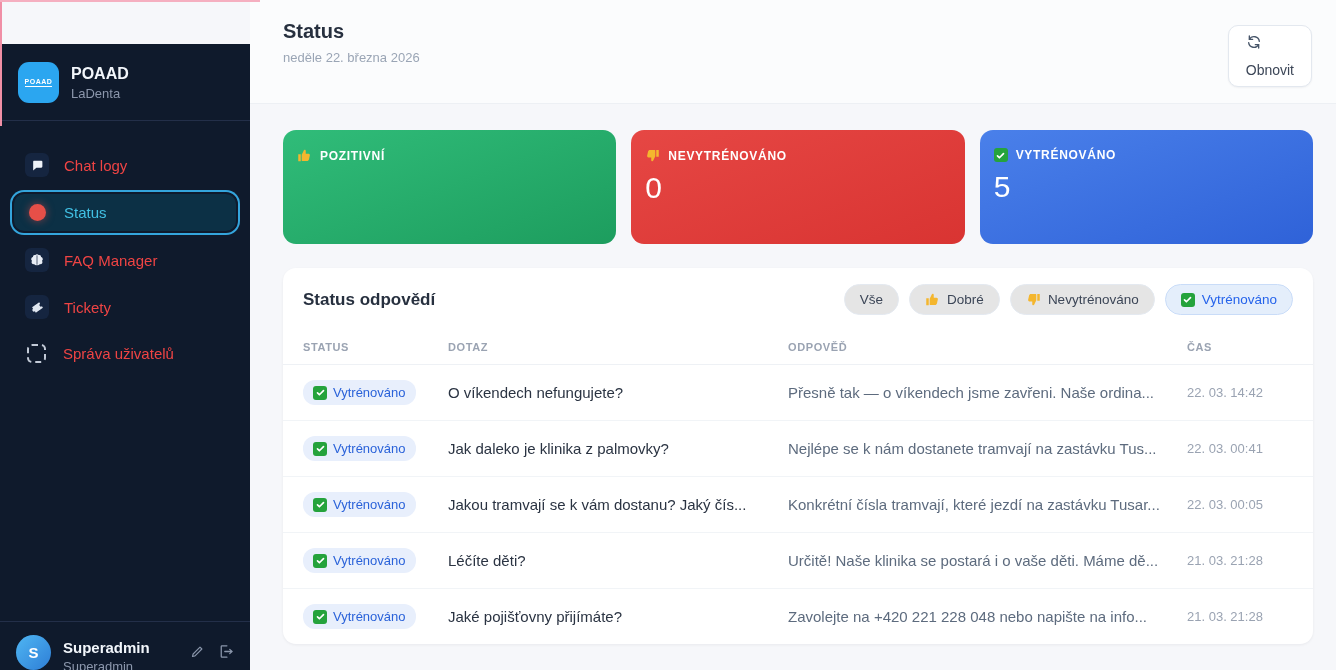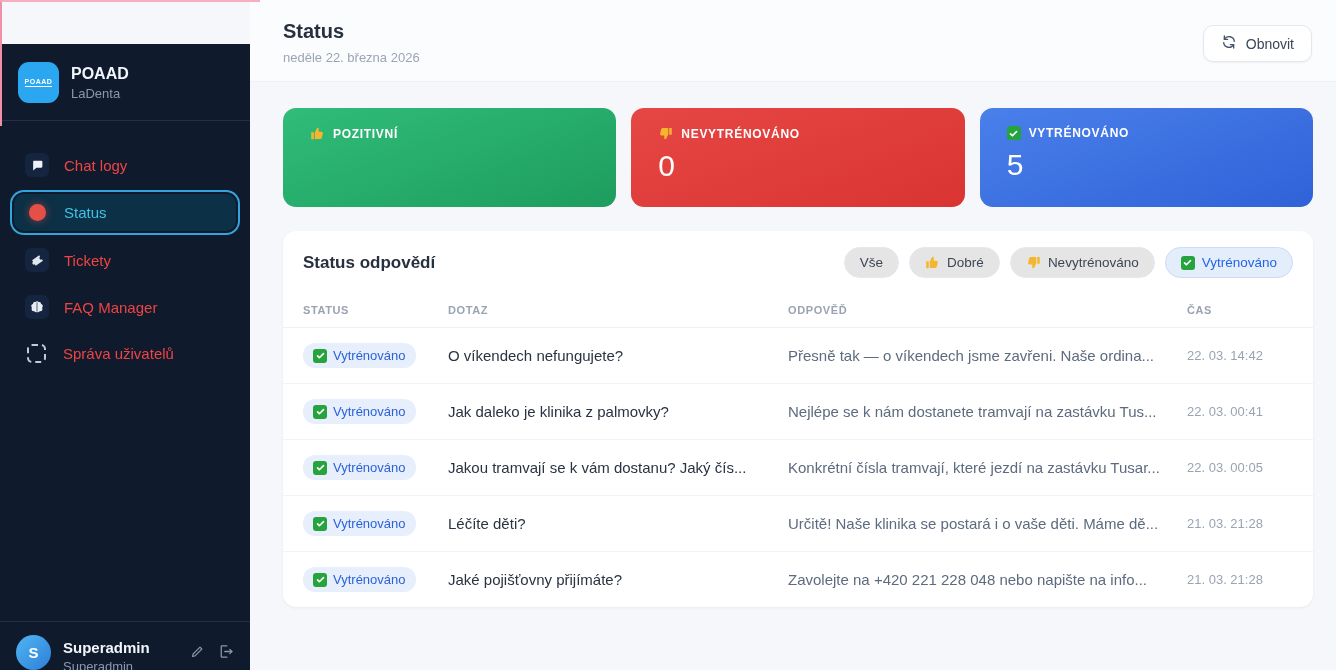--- a/index.html
+++ b/index.html
@@ -40,25 +40,25 @@
   .user-name { font-size:15px; font-weight:700; color:#f2f6fb; }
   .user-role { font-size:13px; color:#8c97ac; margin-top:3px; margin-bottom:-7px; }
   .footer-actions { display:flex; gap:12px; align-items:center; }
   .icon-btn { background:none; border:none; cursor:pointer; padding:0; display:flex; }
 
   
   .main { flex:1; display:flex; flex-direction:column; overflow:hidden; }
   .main-header { background:#fbfcfd; border-bottom:1px solid #edf0f4; padding:20px 24px 16px 33px; display:flex; justify-content:space-between; align-items:flex-start; }
   .page-title { font-size:20px; font-weight:600; color:#27303f; }
   .page-date { font-size:13px; color:#9aa5b5; margin-top:7px; }
-  .refresh-btn { display:flex; align-items:center; gap:9px; background:#fff; border:1px solid #e3e8ef; border-radius:10px; padding:8px 17px; font-size:14px; color:#3c4657; font-family:inherit; box-shadow:0 1px 2px rgba(16,24,40,.05); cursor:pointer; margin-top:5px; }
+  .refresh-btn { display:flex; align-items:flex-start; gap:9px; background:#fff; border:1px solid #e3e8ef; border-radius:10px; padding:8px 17px; font-size:14px; color:#3c4657; font-family:inherit; box-shadow:0 1px 2px rgba(16,24,40,.05); cursor:pointer; margin-top:5px;flex-direction:column; }
 
   .content { padding:26px 23px 0 33px; }
   .stats-row { display:flex; gap:15px; }
-  .stat-card { flex:1; border-radius:13px; padding:18px 27px; color:#fff; height:99px; }
+  .stat-card { flex:1; border-radius:13px; padding:18px 14px; color:#fff; height:114px; }
   .stat-card.green { background:linear-gradient(160deg,#30bc79,#1d9d5e); }
   .stat-card.red   { background:linear-gradient(160deg,#e64744,#d93432); }
   .stat-card.blue  { background:linear-gradient(160deg,#4a80ea,#2f62d8); }
   .stat-label { display:flex; align-items:center; gap:8px; font-size:12px; font-weight:600; letter-spacing:.7px; }
   .stat-value { font-size:30px; font-weight:500; margin-top:8px; }
 
   .table-card { background:#fff; border-radius:13px; margin-top:24px; box-shadow:0 1px 3px rgba(16,24,40,.06); overflow:hidden; }
   .table-card-header { display:flex; justify-content:space-between; align-items:center; padding:16px 20px; }
   .table-title { font-size:17px; font-weight:600; color:#27303f; }
   .chips { display:flex; gap:10px; }
@@ -101,34 +101,34 @@
           </svg>
         </span>
         <span>Chat logy</span>
       </div>
       <div class="nav-item active">
         <span class="status-dot"></span>
         <span>Status</span>
       </div>
       <div class="nav-item">
         <span class="icon-tile">
-          <svg viewBox="0 0 24 24" width="13" height="13" fill="#dfe6f0" style="transform:rotate(-35deg)">
-            <path d="M4 9a2.5 2.5 0 0 0 0 6v3h16v-3a2.5 2.5 0 0 1 0-6V6H4z"></path>
-          </svg>
-        </span>
-        <span>Tickety</span>
-      </div>
-      <div class="nav-item">
-        <span class="icon-tile">
           <svg viewBox="0 0 24 24" width="14" height="14" fill="#e8edf5">
             <path d="M12 2c-1.2 0-2.2.6-2.8 1.5A3.5 3.5 0 0 0 5 7a3.5 3.5 0 0 0-1.5 6.3A3.5 3.5 0 0 0 7 19c.6 1.2 1.8 2 3.2 2 .7 0 1.3-.2 1.8-.5.5.3 1.1.5 1.8.5 1.4 0 2.6-.8 3.2-2a3.5 3.5 0 0 0 3.5-5.7A3.5 3.5 0 0 0 19 7a3.5 3.5 0 0 0-4.2-3.5C14.2 2.6 13.2 2 12 2z"></path>
             <path d="M12 4v16" stroke="#152540" stroke-width="1.2"></path>
           </svg>
         </span>
         <span>FAQ Manager</span>
+      </div>
+      <div class="nav-item">
+        <span class="icon-tile">
+          <svg viewBox="0 0 24 24" width="13" height="13" fill="#dfe6f0" style="transform:rotate(-35deg)">
+            <path d="M4 9a2.5 2.5 0 0 0 0 6v3h16v-3a2.5 2.5 0 0 1 0-6V6H4z"></path>
+          </svg>
+        </span>
+        <span>Tickety</span>
       </div>
       <div class="nav-item">
         <span class="dashed-ico"></span>
         <span>Správa uživatelů</span>
       </div>
     </nav>
 
   <div class="sidebar-footer">
     <div class="avatar">S</div>
     <div class="user-meta">

